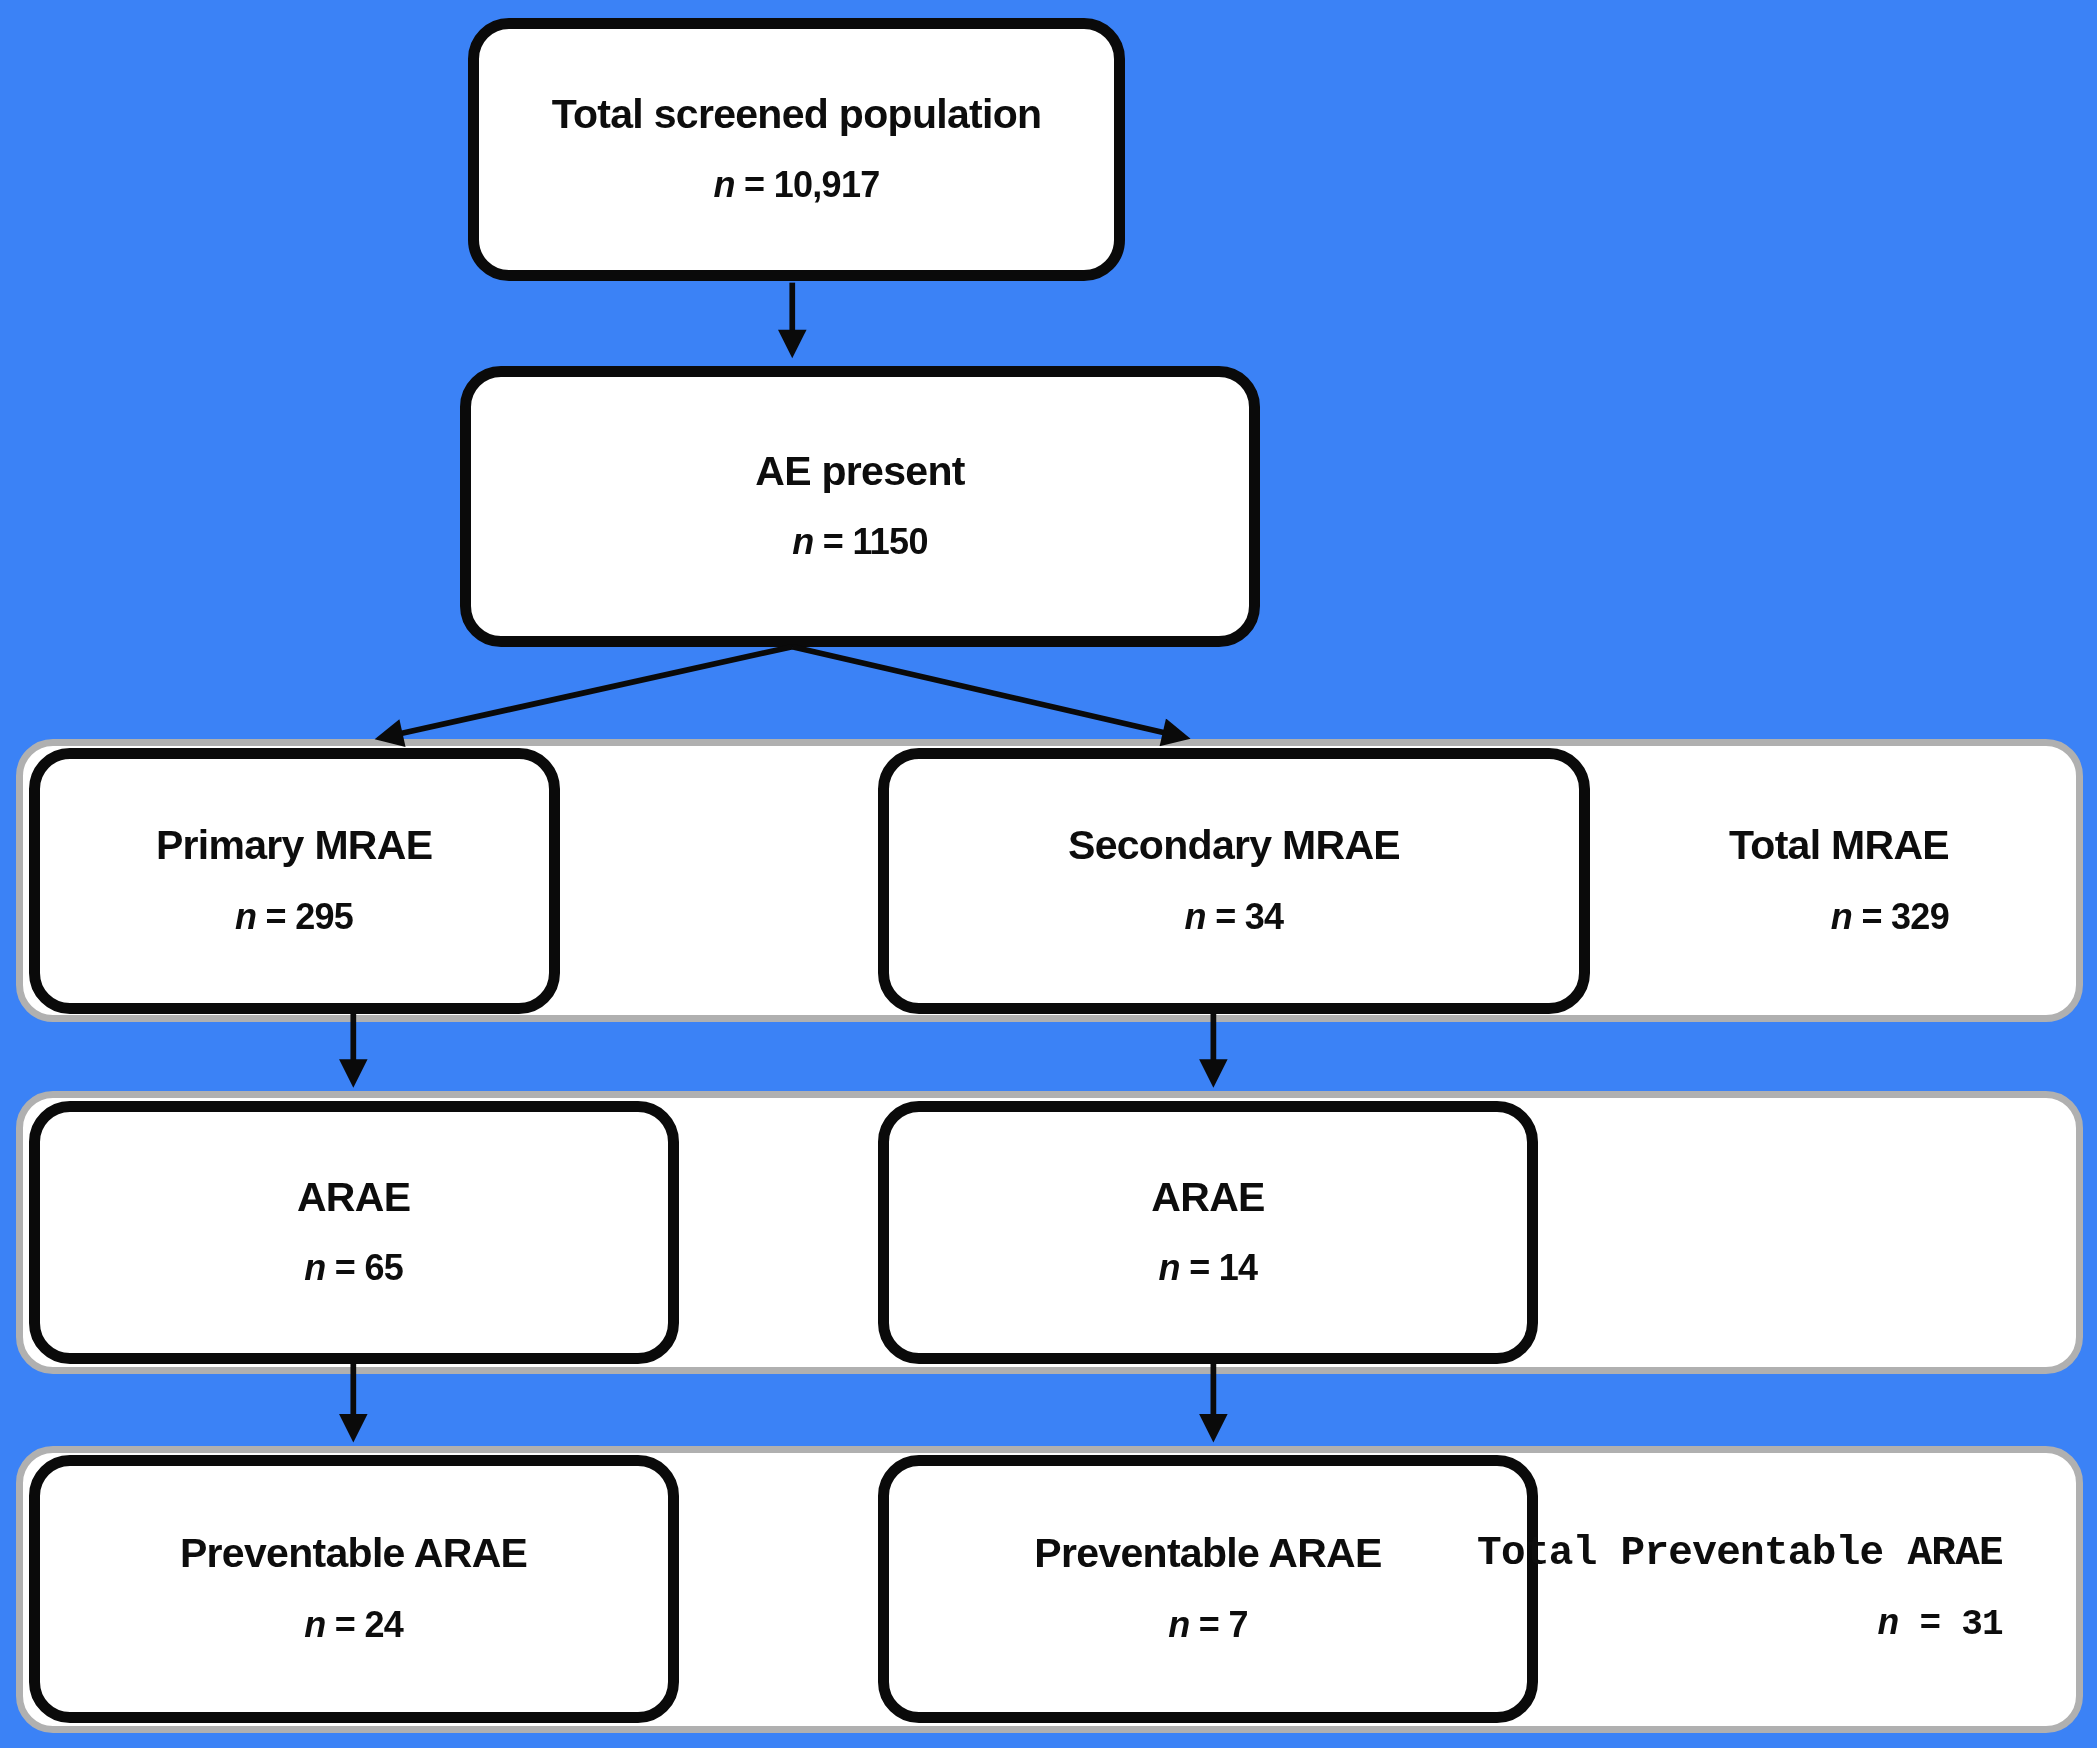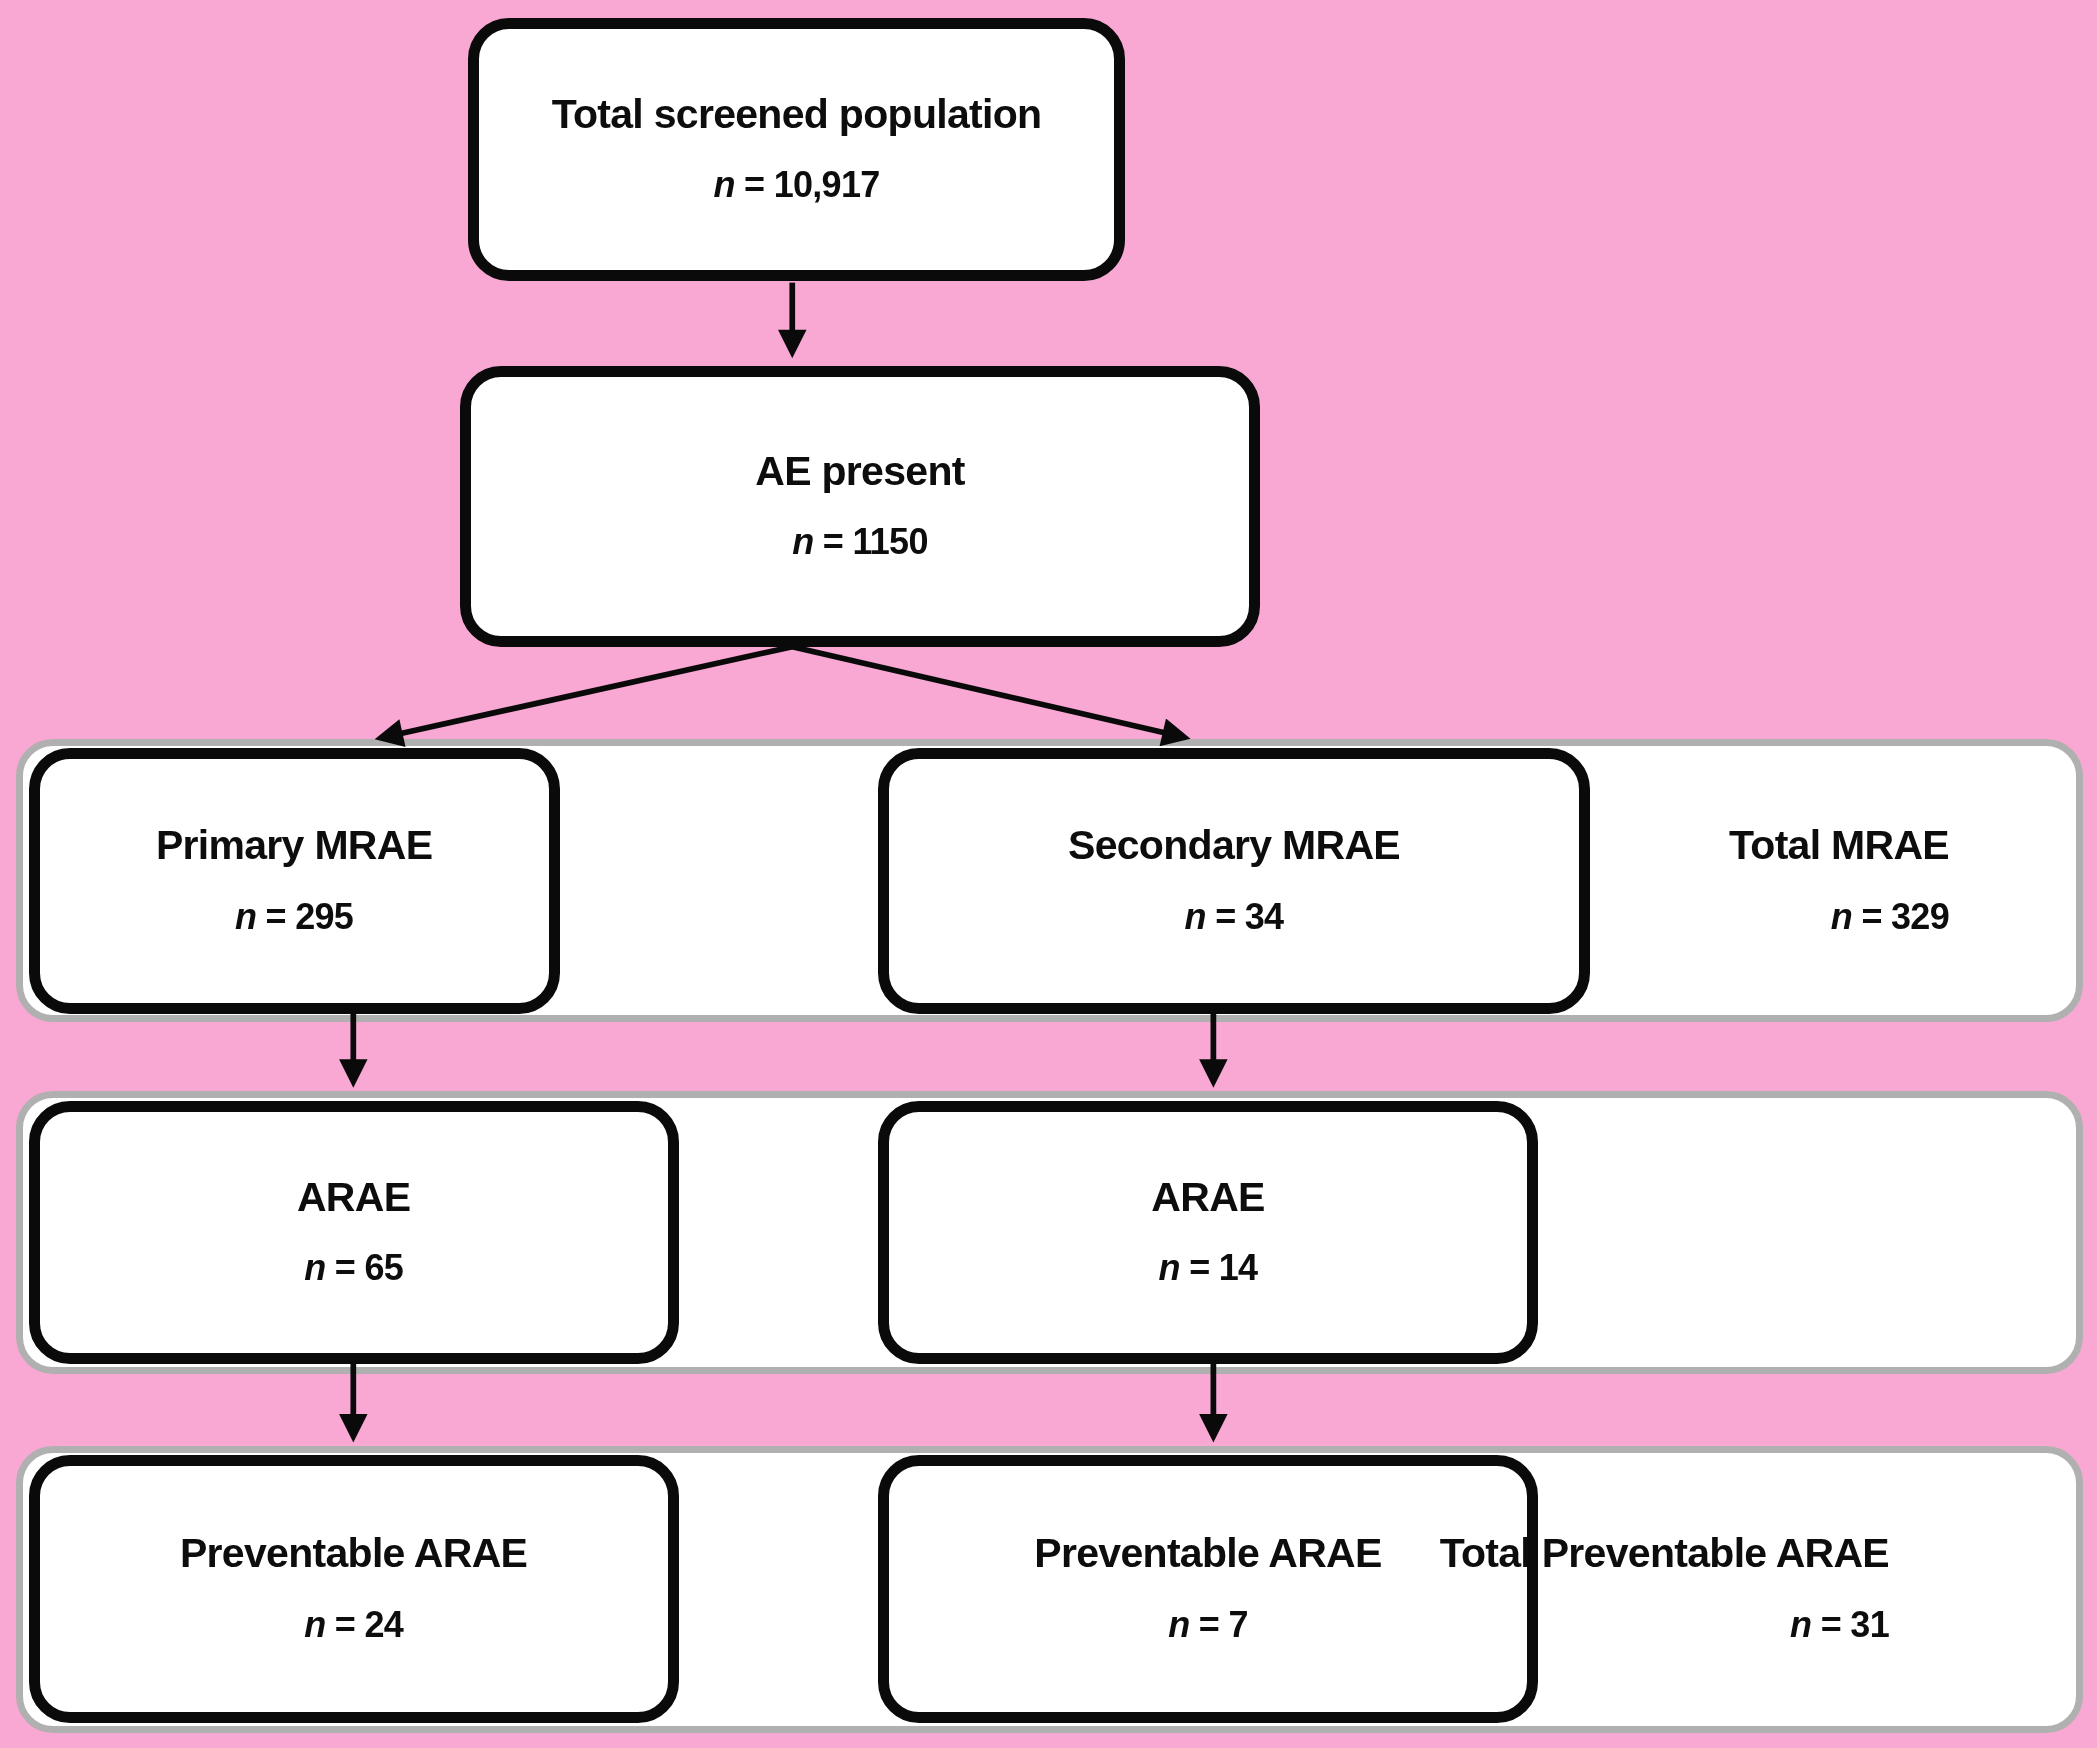--- a/index.html
+++ b/index.html
@@ -4,21 +4,21 @@
 <style>
   html, body {
     margin: 0;
     padding: 0;
     background: #ffffff;
   }
   .canvas {
     position: relative;
     width: 2097px;
     height: 1748px;
-    background: #f9a8d4;
+    background: #3b82f6;
     font-family: "Liberation Sans", "DejaVu Sans", sans-serif;
     color: #0d0d0d;
     overflow: hidden;
   }
   .connectors {
     position: absolute;
     left: 0; top: 0;
     width: 2097px;
     height: 1748px;
     z-index: 4;
@@ -165,21 +165,21 @@
   </div>
 
   <div class="node-box" style="left:878px; top:1455px; width:660px; height:268px;">
     <div class="title-line">Preventable ARAE</div>
     <div class="count-line">
       <i>n</i>
       <span>= 7</span>
     </div>
   </div>
 
-  <div class="side-label" style="left:1318px; top:1455px; width:571px; height:268px;">
+  <div class="side-label" style="left:1432px; top:1455px; width:571px; height:268px;font-family:Liberation Mono, monospace;">
     <div class="title-line">Total Preventable ARAE</div>
     <div class="count-line">
       <i>n</i>
       <span>= 31</span>
     </div>
   </div>
 
 </div>
 
 

